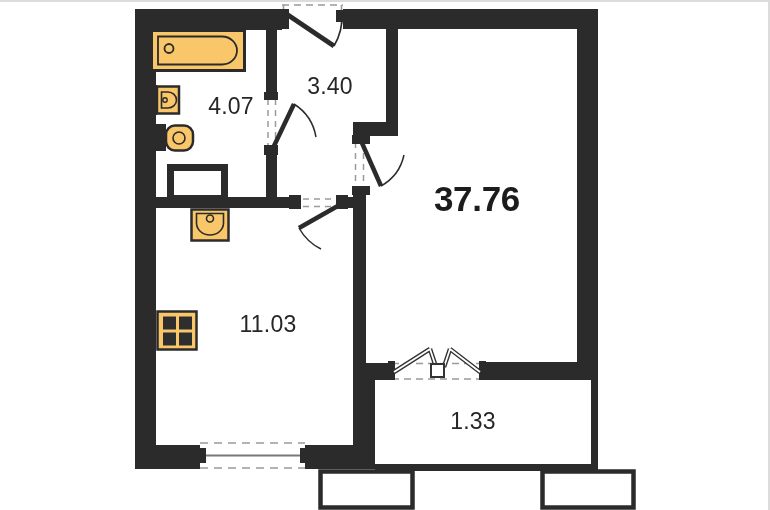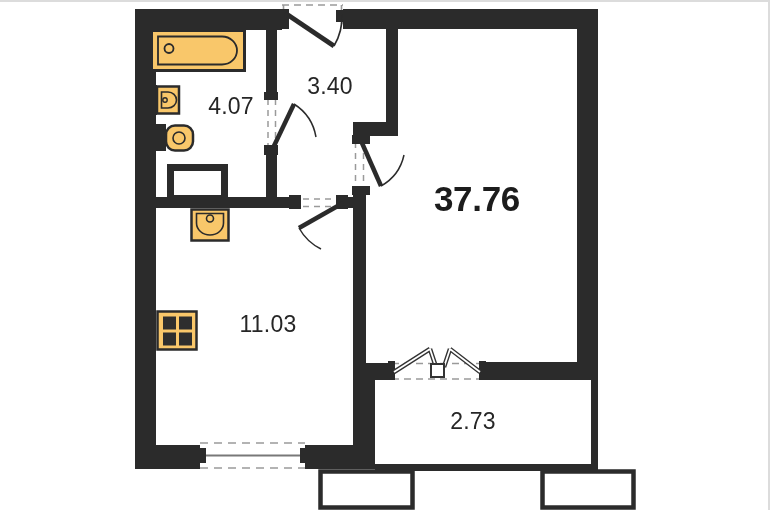--- a/index.html
+++ b/index.html
@@ -168,14 +168,14 @@
       <rect x="179" y="314.5" width="13" height="13" fill="#2e2e2e"></rect>
       <rect x="163" y="330.5" width="13" height="13" fill="#2e2e2e"></rect>
       <rect x="179" y="330.5" width="13" height="13" fill="#2e2e2e"></rect>
     </g>
   </svg>
 
   <div class="lbl" style="left:231px; top:104px;">4.07</div>
   <div class="lbl" style="left:330px; top:84px;">3.40</div>
   <div class="lbl total" style="left:477px; top:197px;">37.76</div>
   <div class="lbl" style="left:262px; top:322px;margin-left:6px;">11.03</div>
-  <div class="lbl" style="left:473px; top:419px;">2.73</div>
+  <div class="lbl" style="left:473px; top:419px;">1.33</div>
 </div>
 
 </body></html>

